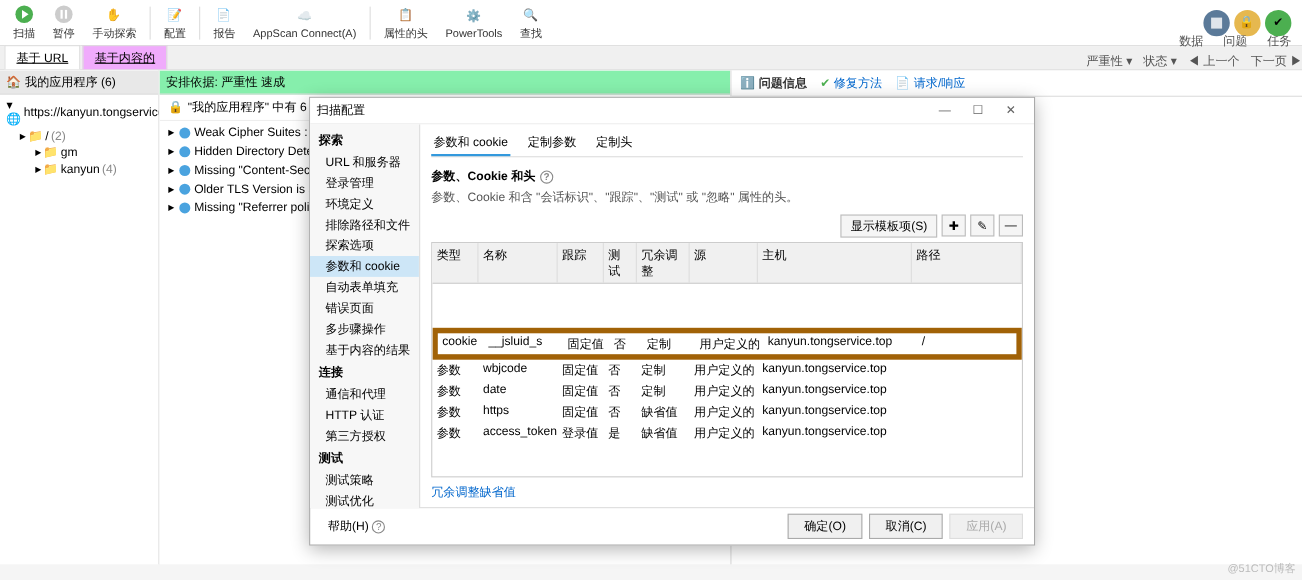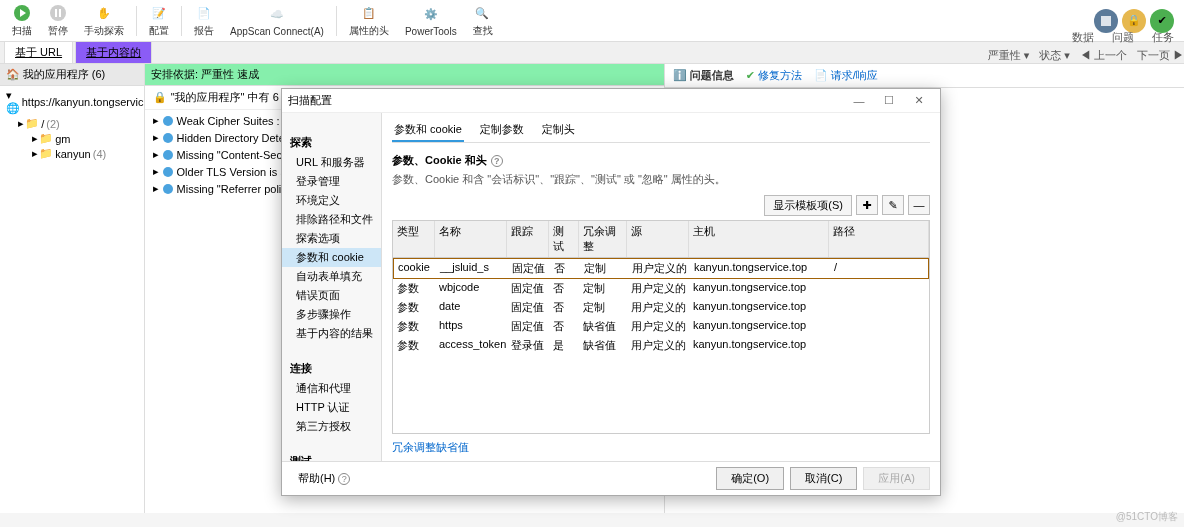--- a/index.html
+++ b/index.html
@@ -6,21 +6,21 @@
 body { background: #f5f5f5; width: 1184px; height: 527px; overflow: hidden; position: relative; }
 .toolbar { height: 42px; background: #fff; border-bottom: 1px solid #ddd; display: flex; align-items: center; padding: 0 4px; }
 .toolbar-btn { display: flex; flex-direction: column; align-items: center; justify-content: center; padding: 2px 8px; cursor: pointer; color: #333; }
 .toolbar-btn .ico { width: 20px; height: 20px; display: flex; align-items: center; justify-content: center; }
 .toolbar-btn .lbl { font-size: 10px; margin-top: 1px; }
 .toolbar-sep { width: 1px; height: 30px; background: #ddd; margin: 0 4px; }
 .toolbar-right { margin-left: auto; display: flex; gap: 4px; padding-right: 6px; }
 .round-btn { width: 24px; height: 24px; border-radius: 50%; display: flex; align-items: center; justify-content: center; cursor: pointer; }
 .tabbar { height: 22px; background: #f0f0f0; border-bottom: 1px solid #ddd; display: flex; align-items: flex-end; padding-left: 4px; }
 .tab { padding: 3px 10px; background: #fff; border: 1px solid #ddd; border-bottom: none; margin-right: 2px; cursor: pointer; font-size: 11px; text-decoration: underline; }
-.tab.inactive { background: #8b5cf6; }
+.tab.inactive { background: #f0abfc; }
 .tabbar-right { margin-left: auto; display: flex; gap: 10px; font-size: 11px; color: #555; align-items: center; }
 .main { display: flex; height: calc(100% - 64px - 14px); }
 .sidebar { width: 145px; background: #fff; border-right: 1px solid #ddd; overflow: hidden; }
 .side-head { background: #e8e8e8; padding: 3px 6px; font-size: 11px; border-bottom: 1px solid #ddd; }
 .tree { padding: 2px 4px; }
 .tree-item { padding: 1px 2px; display: flex; align-items: center; gap: 2px; cursor: pointer; }
 .tree-item.sub { padding-left: 14px; }
 .tree-item.sub2 { padding-left: 28px; }
 .folder-ico { color: #e6b84f; }
 .count { color: #888; }
@@ -36,39 +36,39 @@
 .right-tab.active { color: #333; font-weight: bold; }
 .watermark { position: absolute; bottom: 3px; right: 6px; color: #bbb; font-size: 10px; }
 
 
 .dialog { position: absolute; left: 281px; top: 88px; width: 660px; height: 408px; background: #fff; border: 1px solid #aaa; box-shadow: 0 4px 16px rgba(0,0,0,0.3); display: flex; flex-direction: column; }
 .dlg-title { height: 24px; display: flex; align-items: center; padding: 0 6px; background: #fff; border-bottom: 1px solid #eee; }
 .dlg-title-text { flex: 1; font-size: 11px; }
 .win-btn { width: 30px; height: 20px; display: flex; align-items: center; justify-content: center; cursor: pointer; color: #666; }
 .dlg-body { display: flex; flex: 1; overflow: hidden; }
 .dlg-nav { width: 100px; background: #f7f7f7; border-right: 1px solid #ddd; overflow-y: auto; padding: 4px 0; }
-.nav-head { font-weight: bold; padding: 3px 8px; font-size: 11px; margin-top: 15px; }
+.nav-head { font-weight: bold; padding: 3px 8px; font-size: 11px; }
 .nav-item { padding: 2px 8px 2px 14px; cursor: pointer; font-size: 11px; }
 .nav-item.sel { background: #cde6f7; }
 .dlg-main { flex: 1; display: flex; flex-direction: column; padding: 6px 10px; }
 .dlg-tabs { display: flex; gap: 14px; border-bottom: 1px solid #ddd; margin-bottom: 6px; }
 .dlg-tab { padding: 3px 2px; cursor: pointer; font-size: 11px; }
 .dlg-tab.active { border-bottom: 2px solid #3399dd; color: #000; }
 .dlg-sub-head { font-weight: bold; margin: 4px 0; display: flex; align-items: center; gap: 4px; }
 .dlg-desc { color: #555; margin-bottom: 8px; }
 .dlg-toolbar { display: flex; justify-content: flex-end; gap: 4px; margin-bottom: 4px; }
 .small-btn { border: 1px solid #bbb; background: #f5f5f5; padding: 2px 8px; cursor: pointer; font-size: 11px; }
 .icon-btn { width: 22px; height: 20px; border: 1px solid #bbb; background: #f5f5f5; display: flex; align-items: center; justify-content: center; cursor: pointer; }
 .grid { border: 1px solid #ccc; flex: 1; overflow: hidden; display: flex; flex-direction: column; }
 .grid-head { display: flex; background: #f0f0f0; border-bottom: 1px solid #ccc; }
 .grid-head div { padding: 3px 4px; border-right: 1px solid #ddd; font-size: 11px; }
 .grid-body { flex: 1; overflow: auto; }
 .grid-row { display: flex; }
 .grid-row div { padding: 2px 4px; font-size: 11px; white-space: nowrap; overflow: hidden; }
-.grid-row.hl { border: 1px solid #a16207; }
+.grid-row.hl { border: 5px solid #a16207; margin-top: 40px; }
 .c-type{width:42px}.c-name{width:72px}.c-track{width:42px}.c-test{width:30px}.c-adj{width:48px}.c-src{width:62px}.c-host{width:140px}.c-path{flex:1}
 .link { color: #0066cc; cursor: pointer; margin-top: 6px; display: inline-block; }
 .dlg-footer { height: 34px; border-top: 1px solid #ddd; display: flex; align-items: center; padding: 0 10px; }
 .dlg-footer .left { flex: 1; }
 .dlg-btn { border: 1px solid #aaa; background: #f0f0f0; padding: 3px 14px; margin-left: 6px; cursor: pointer; font-size: 11px; }
 .dlg-btn.disabled { color: #aaa; border-color: #ddd; }
 .help-ico { width: 12px; height: 12px; border-radius: 50%; border: 1px solid #888; display: inline-flex; align-items: center; justify-content: center; font-size: 9px; color: #888; }
 </style>
 </head>
 <body>

